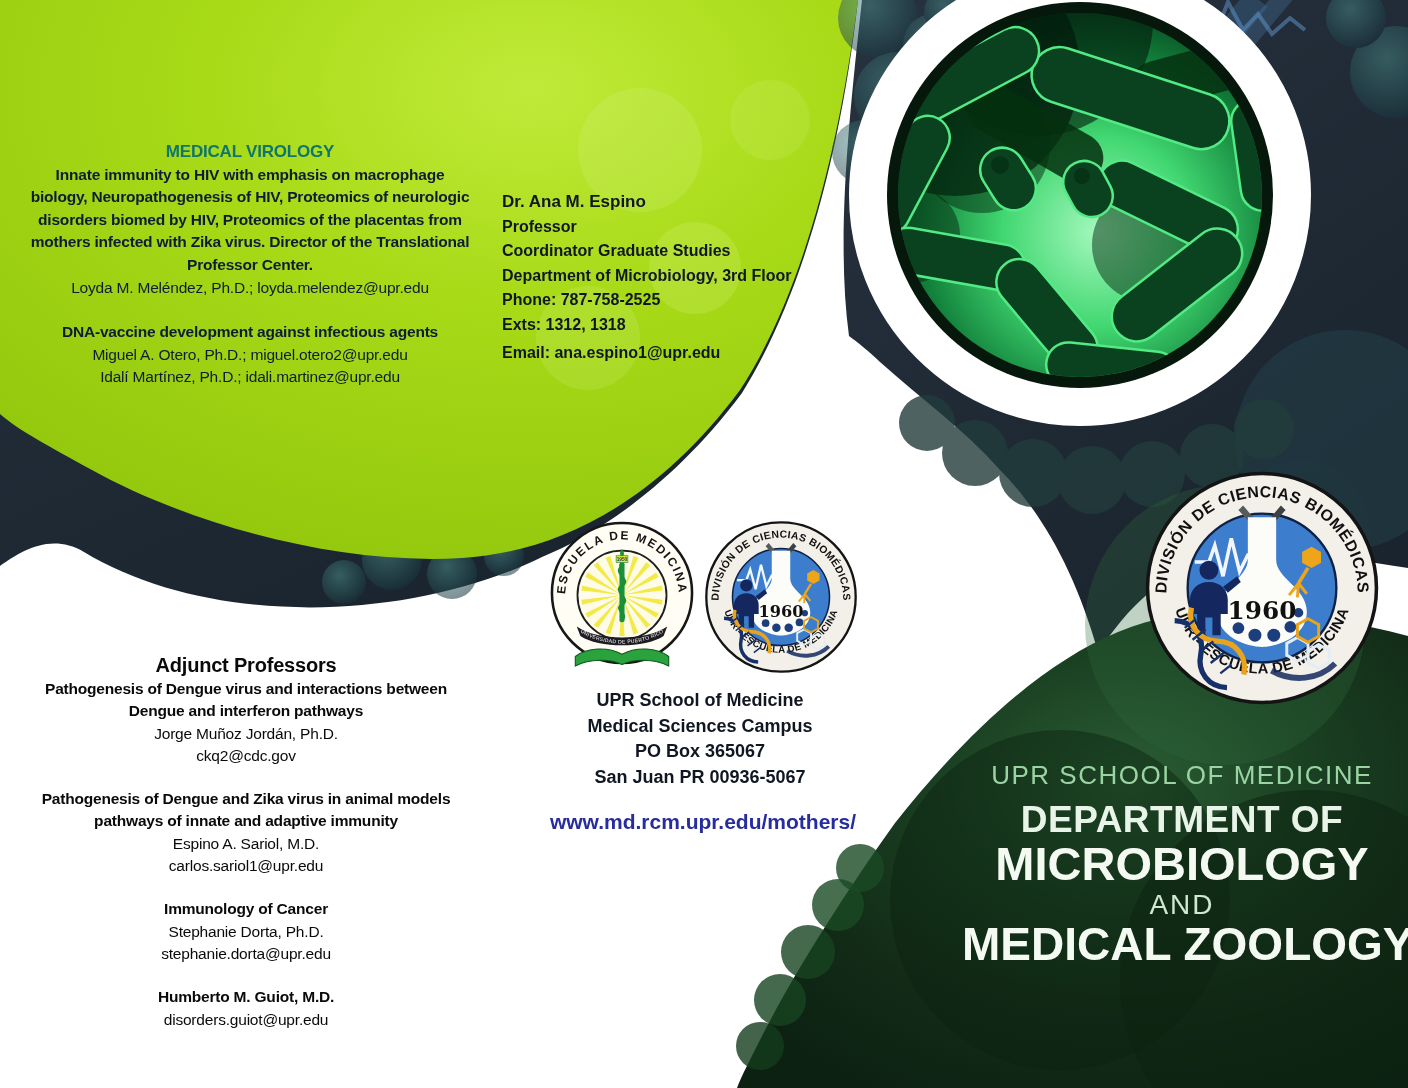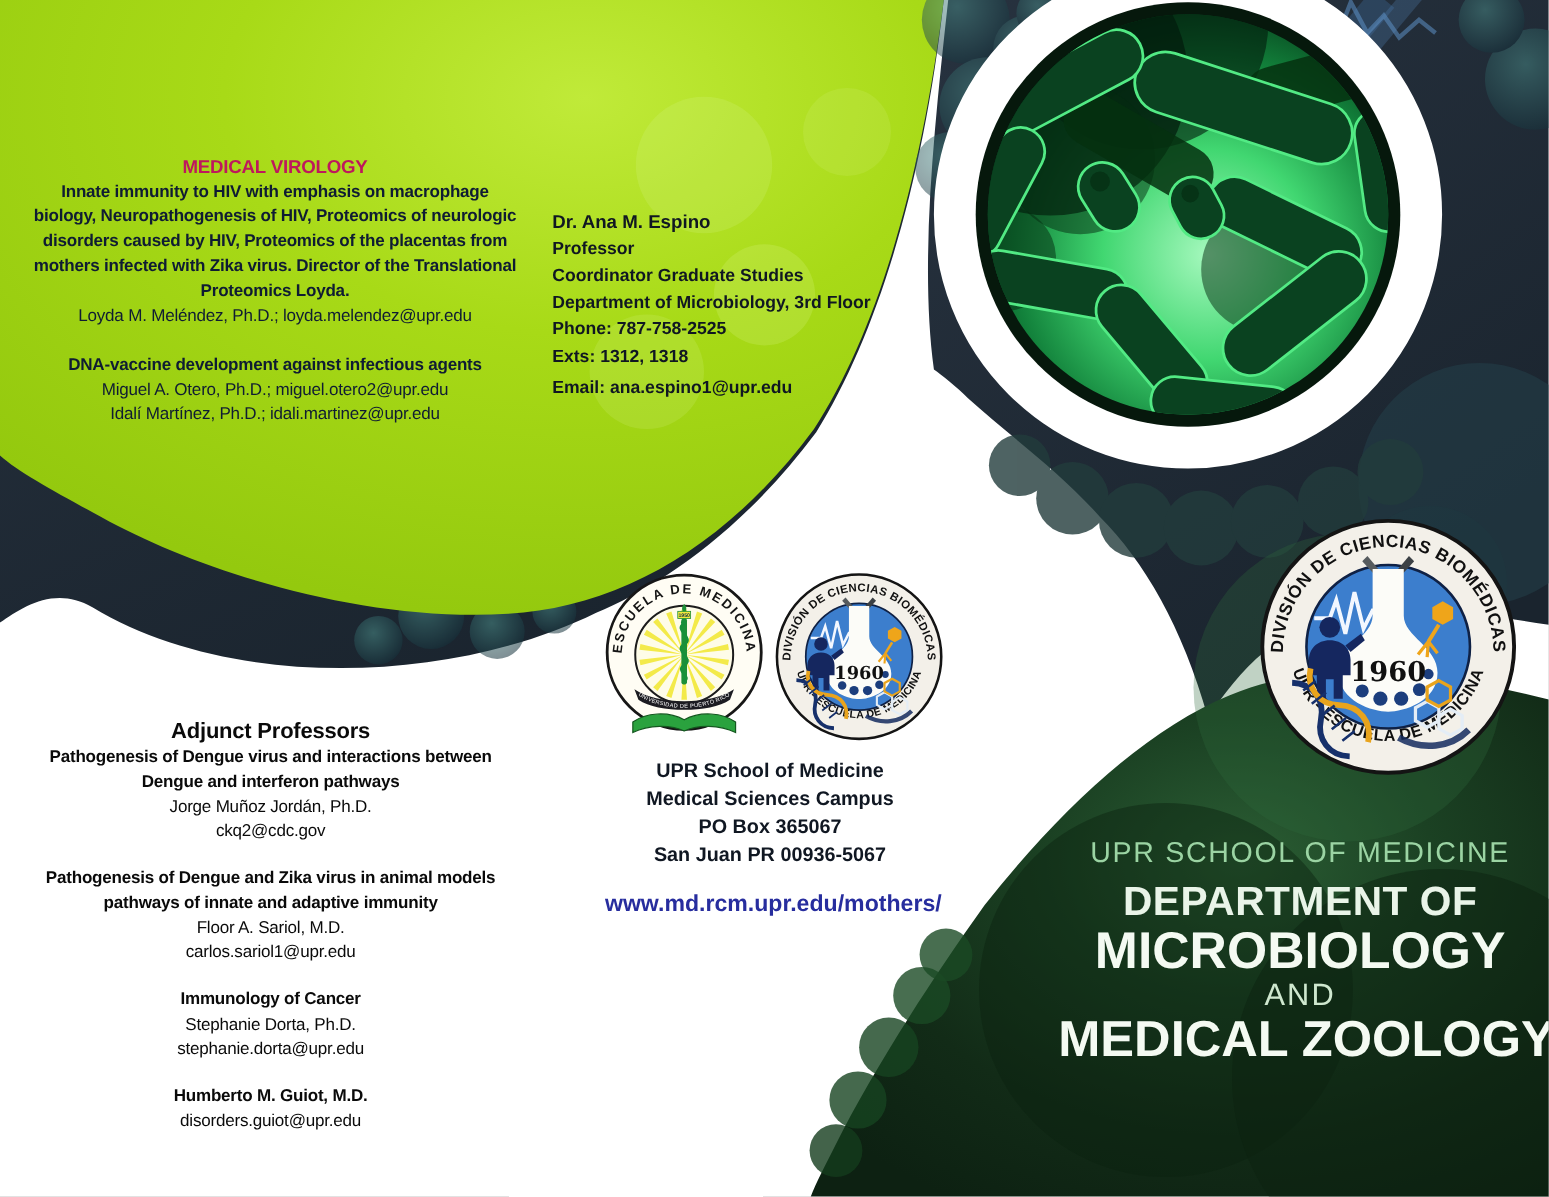--- a/index.html
+++ b/index.html
@@ -5,21 +5,21 @@
   html,body{margin:0;padding:0;background:#777;}
   #stage{position:relative;width:1408px;height:1088px;overflow:hidden;background:#ffffff;
          font-family:"Liberation Sans", sans-serif;}
   #bg{position:absolute;left:0;top:0;}
   .txt{position:absolute;}
   .c{text-align:center;}
   .nw{white-space:nowrap;}
   
   .viro{left:28px;top:141px;width:444px;color:#0f1c33;font-size:15.5px;font-weight:700;
         line-height:22.6px;letter-spacing:-0.2px;}
-  .viro .hd{color:#be185d;font-size:17px;}
+  .viro .hd{color:#0f766e;font-size:17px;}
   .viro .reg{font-weight:400;}
   .gap{margin-top:22px;}
   .gap2{margin-top:21px;}
   
   .espino{left:502px;top:190px;width:300px;color:#101722;font-size:16px;font-weight:700;line-height:24.6px;}
   .espino .nm{font-size:17px;}
   .espino .em{margin-top:3px;}
   
   .adj{left:22px;top:652px;width:448px;color:#0a0a0a;font-size:15.5px;line-height:22.3px;
        letter-spacing:-0.2px;font-weight:400;}
@@ -254,38 +254,38 @@
 
   <use href="#seal-edm" x="549" y="520" width="146" height="162"></use>
   <use href="#seal-dcb" x="704" y="520" width="154" height="154"></use>
   <use href="#seal-dcb" x="1144" y="470" width="236" height="236"></use>
 </svg>
 
 <div class="txt viro c">
   <div class="hd nw">MEDICAL VIROLOGY</div>
   <div class="nw">Innate immunity to HIV with emphasis on macrophage</div>
   <div class="nw">biology, Neuropathogenesis of HIV, Proteomics of neurologic</div>
-  <div class="nw">disorders caused by HIV, Proteomics of the placentas from</div>
+  <div class="nw">disorders biomed by HIV, Proteomics of the placentas from</div>
   <div class="nw">mothers infected with Zika virus. Director of the Translational</div>
-  <div class="nw">Proteomics Loyda.</div>
+  <div class="nw">Professor Center.</div>
   <div class="nw reg">Loyda M. Meléndez, Ph.D.; loyda.melendez@upr.edu</div>
   <div class="nw gap">DNA-vaccine development against infectious agents</div>
   <div class="nw reg">Miguel A. Otero, Ph.D.; miguel.otero2@upr.edu</div>
   <div class="nw reg">Idalí Martínez, Ph.D.; idali.martinez@upr.edu</div>
 </div>
 
 <div class="txt adj c">
   <div class="hd nw">Adjunct Professors</div>
   <div class="b nw">Pathogenesis of Dengue virus and interactions between</div>
   <div class="b nw">Dengue and interferon pathways</div>
   <div class="nw">Jorge Muñoz Jordán, Ph.D.</div>
   <div class="nw">ckq2@cdc.gov</div>
   <div class="b nw gap2">Pathogenesis of Dengue and Zika virus in animal models</div>
   <div class="b nw">pathways of innate and adaptive immunity</div>
-  <div class="nw">Floor A. Sariol, M.D.</div>
+  <div class="nw">Espino A. Sariol, M.D.</div>
   <div class="nw">carlos.sariol1@upr.edu</div>
   <div class="b nw gap2">Immunology of Cancer</div>
   <div class="nw">Stephanie Dorta, Ph.D.</div>
   <div class="nw">stephanie.dorta@upr.edu</div>
   <div class="b nw gap2">Humberto M. Guiot, M.D.</div>
   <div class="nw">disorders.guiot@upr.edu</div>
 </div>
 
 <div class="txt espino">
   <div class="nm nw">Dr. Ana M. Espino</div>

